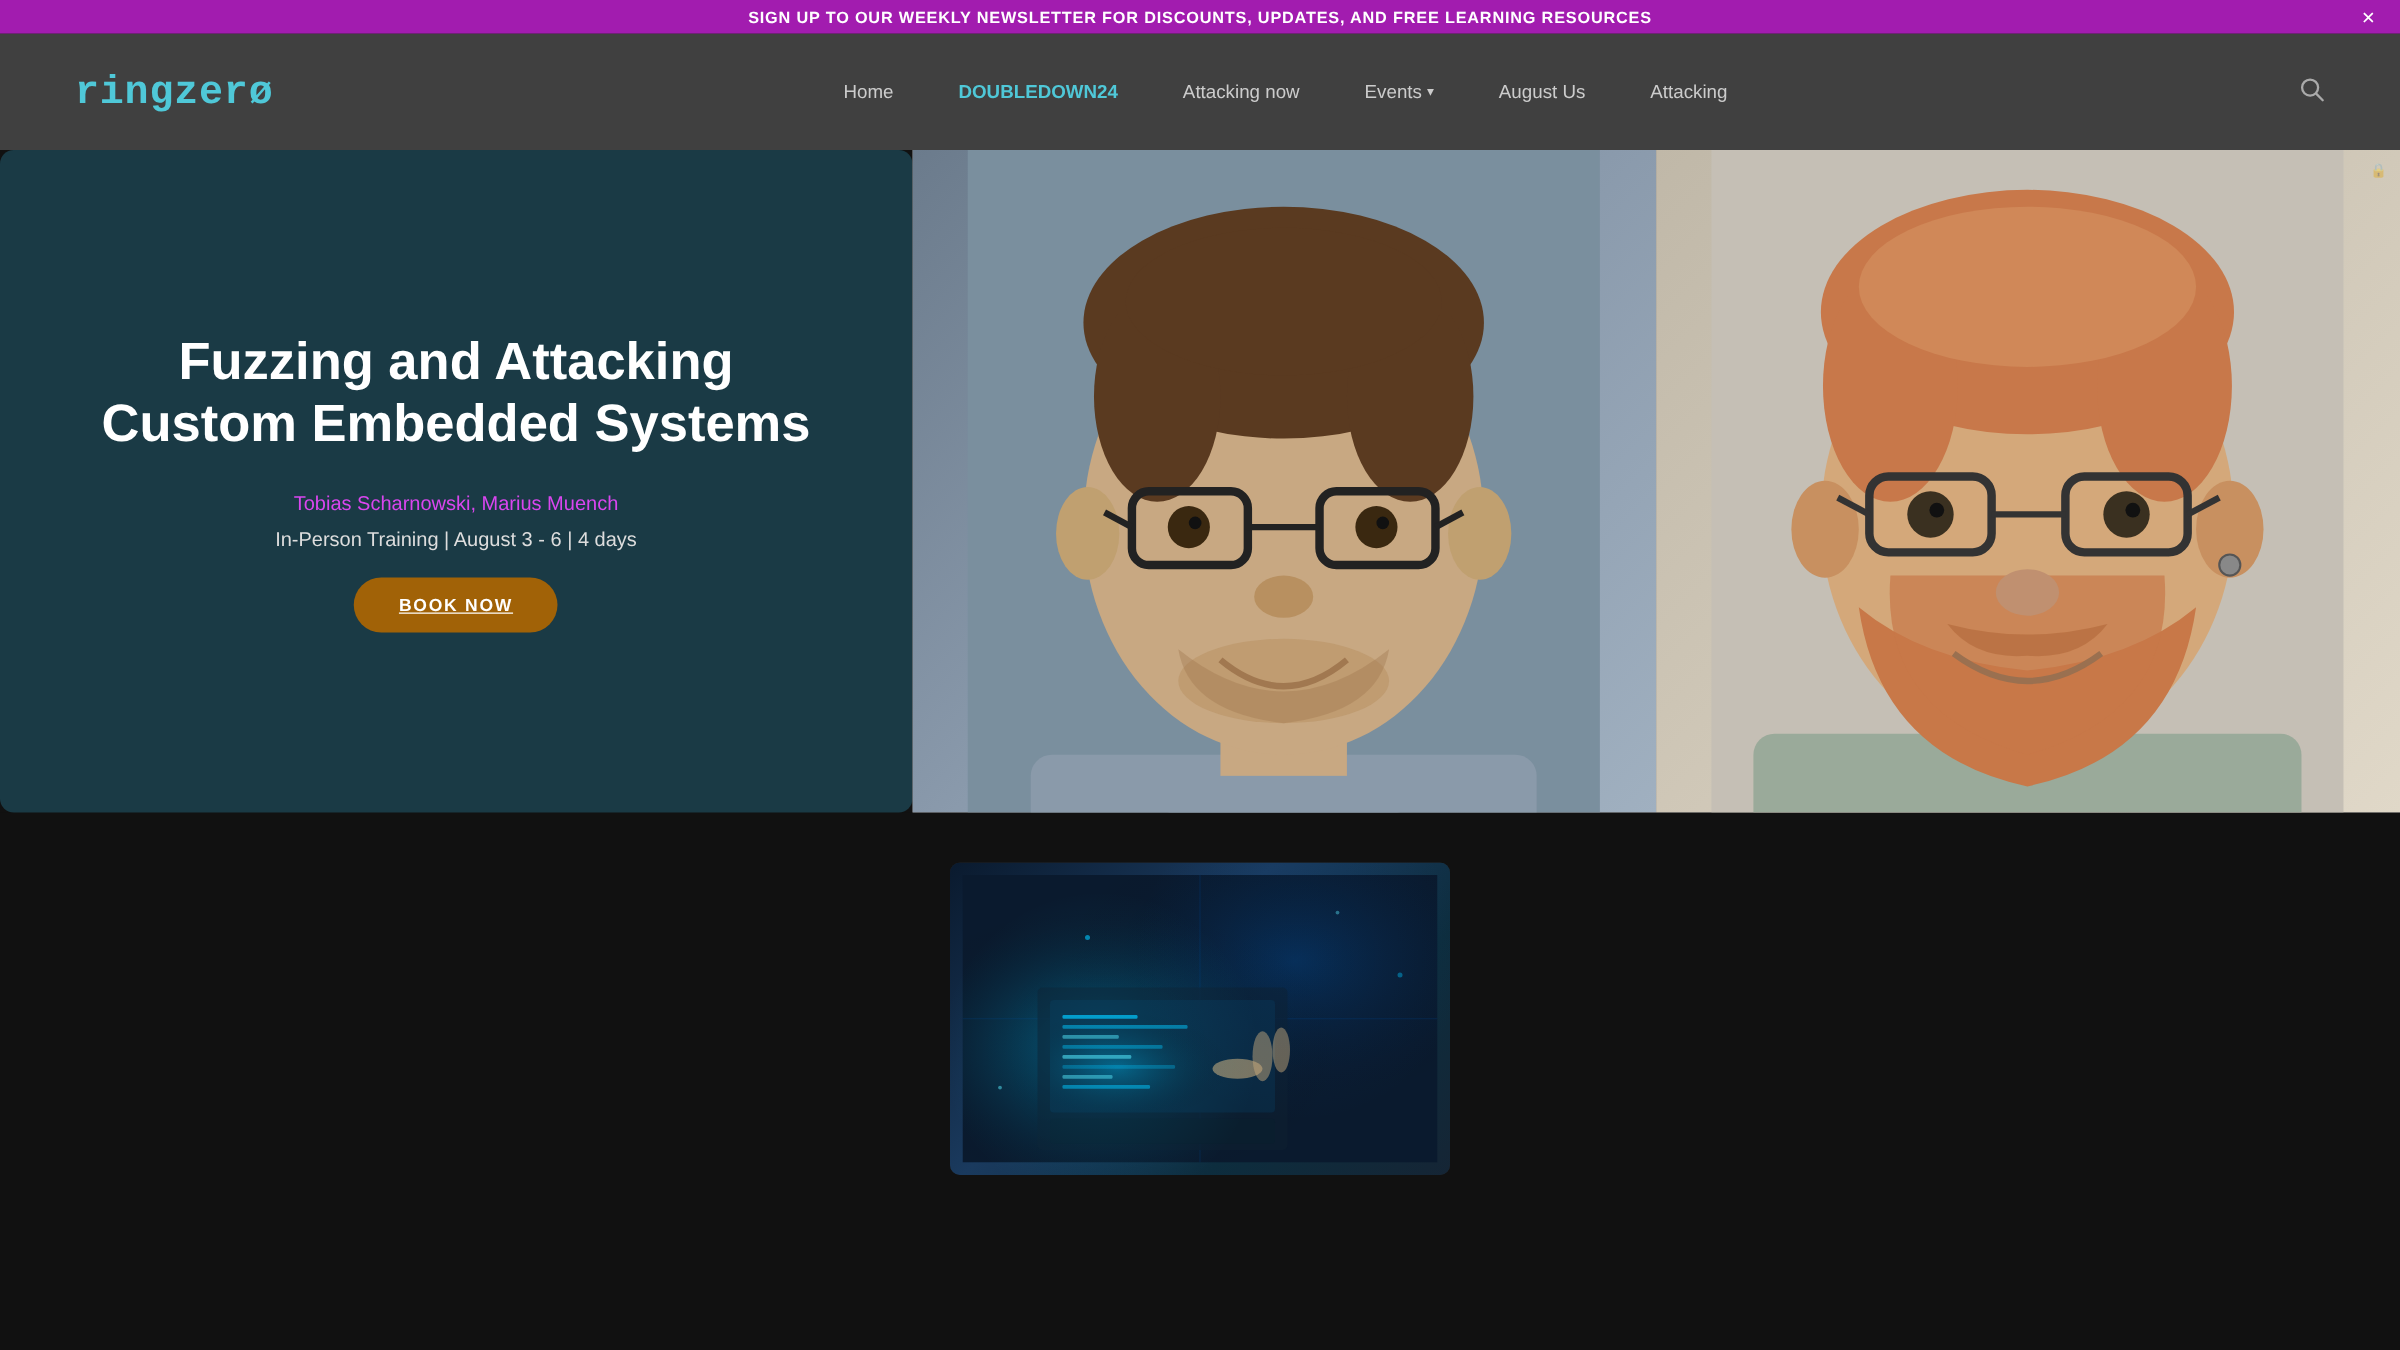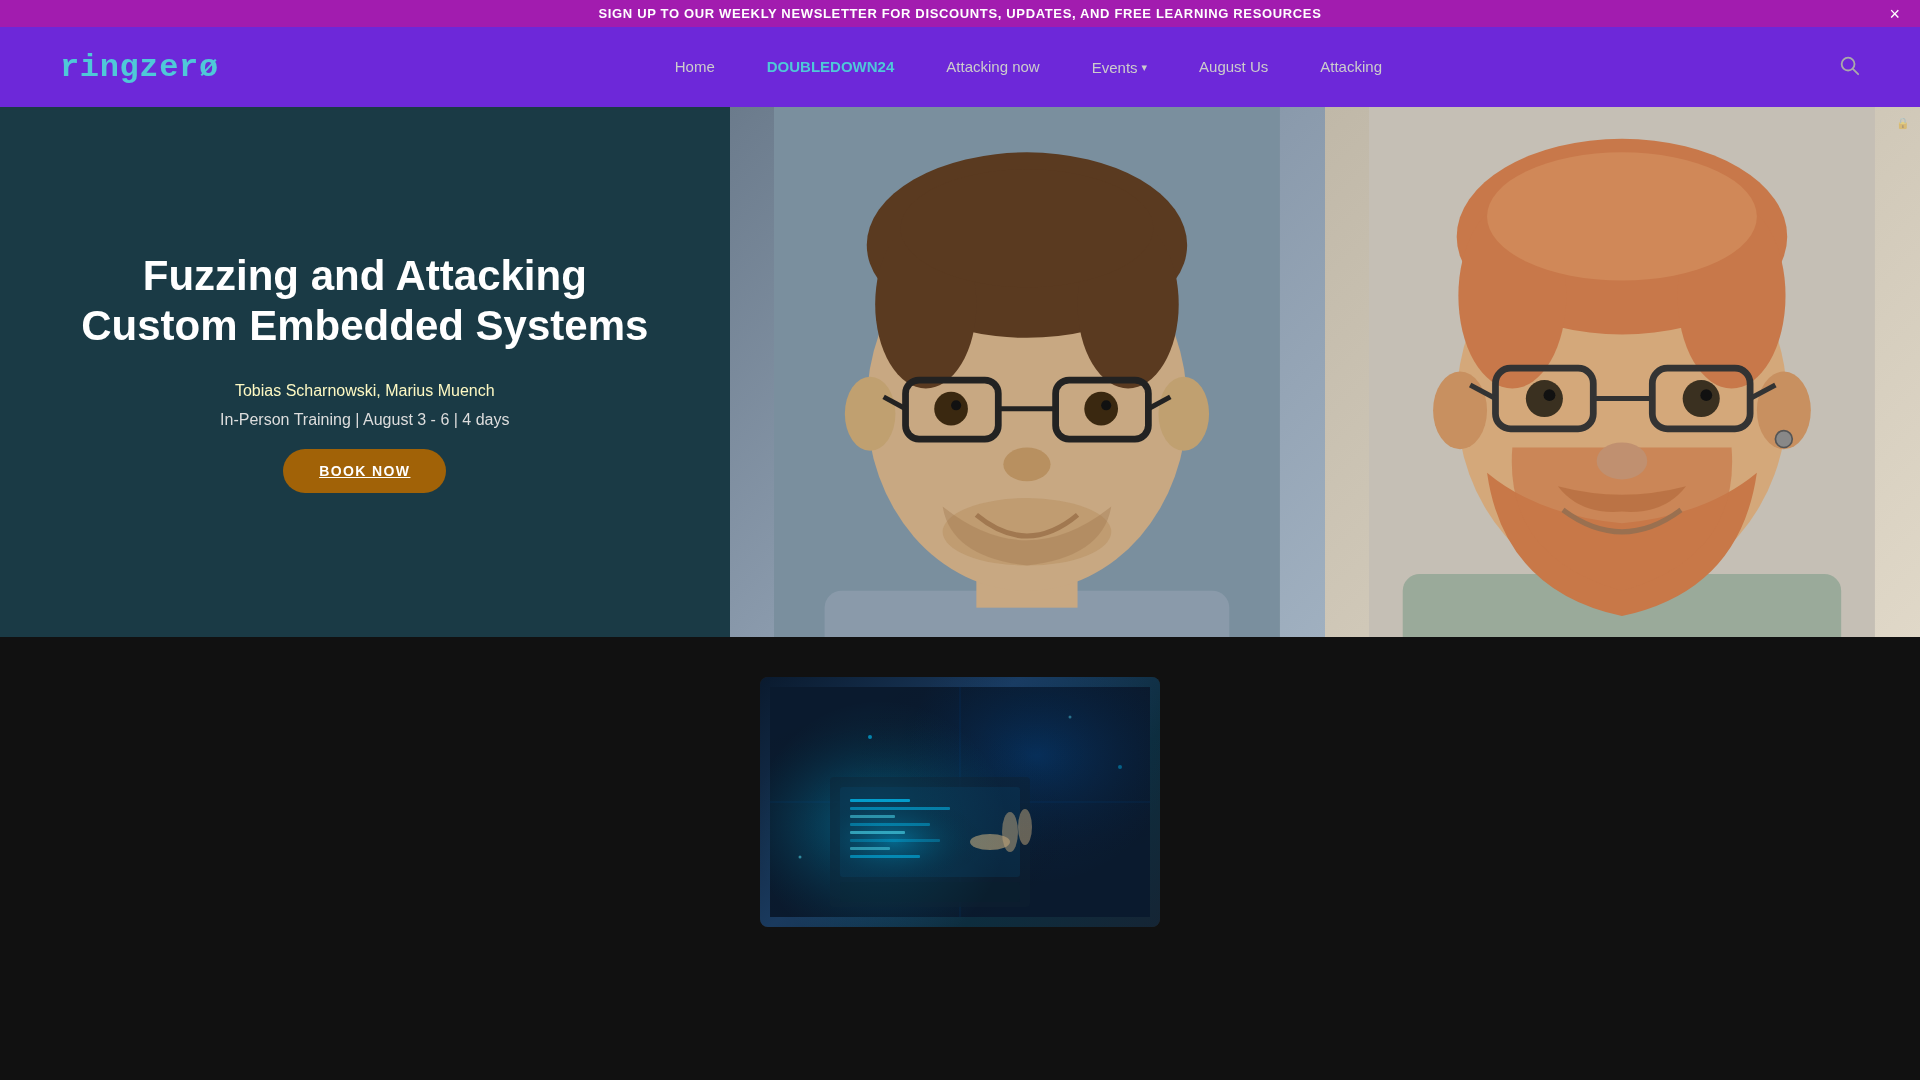--- a/index.html
+++ b/index.html
@@ -24,26 +24,26 @@
       cursor: pointer;
       font-size: 18px;
       color: #fff;
       background: none;
       border: none;
       line-height: 1;
     }
 
     
     .navbar {
-      background: #6d28d9;
+      background: #404040;
       display: flex;
       align-items: center;
       justify-content: space-between;
       padding: 0 60px;
-      height: 80px;
+      height: 93px;
       position: relative;
       z-index: 10;
     }
     .navbar-logo {
       font-size: 32px;
       font-weight: 700;
       color: #4fc8d8;
       letter-spacing: 0.02em;
       font-family: 'Courier New', monospace;
     }
@@ -89,33 +89,34 @@
     }
     .hero-left {
       width: 38%;
       background: #1a3a45;
       display: flex;
       flex-direction: column;
       align-items: center;
       justify-content: center;
       padding: 60px 60px;
       text-align: center;
+      border-radius: 11px;
     }
     .hero-title {
       font-size: 42px;
       font-weight: 900;
       color: #fff;
       line-height: 1.2;
       margin-bottom: 28px;
       font-family: 'Segoe UI', Arial, sans-serif;
       text-transform: none;
     }
     .hero-subtitle {
       font-size: 16px;
-      color: #fef9c3;
+      color: #d946ef;
       line-height: 1.5;
       margin-bottom: 8px;
     }
     .hero-details {
       font-size: 16px;
       color: #ddd;
       margin-bottom: 20px;
     }
     .hero-btn {
       background: #a16207;

